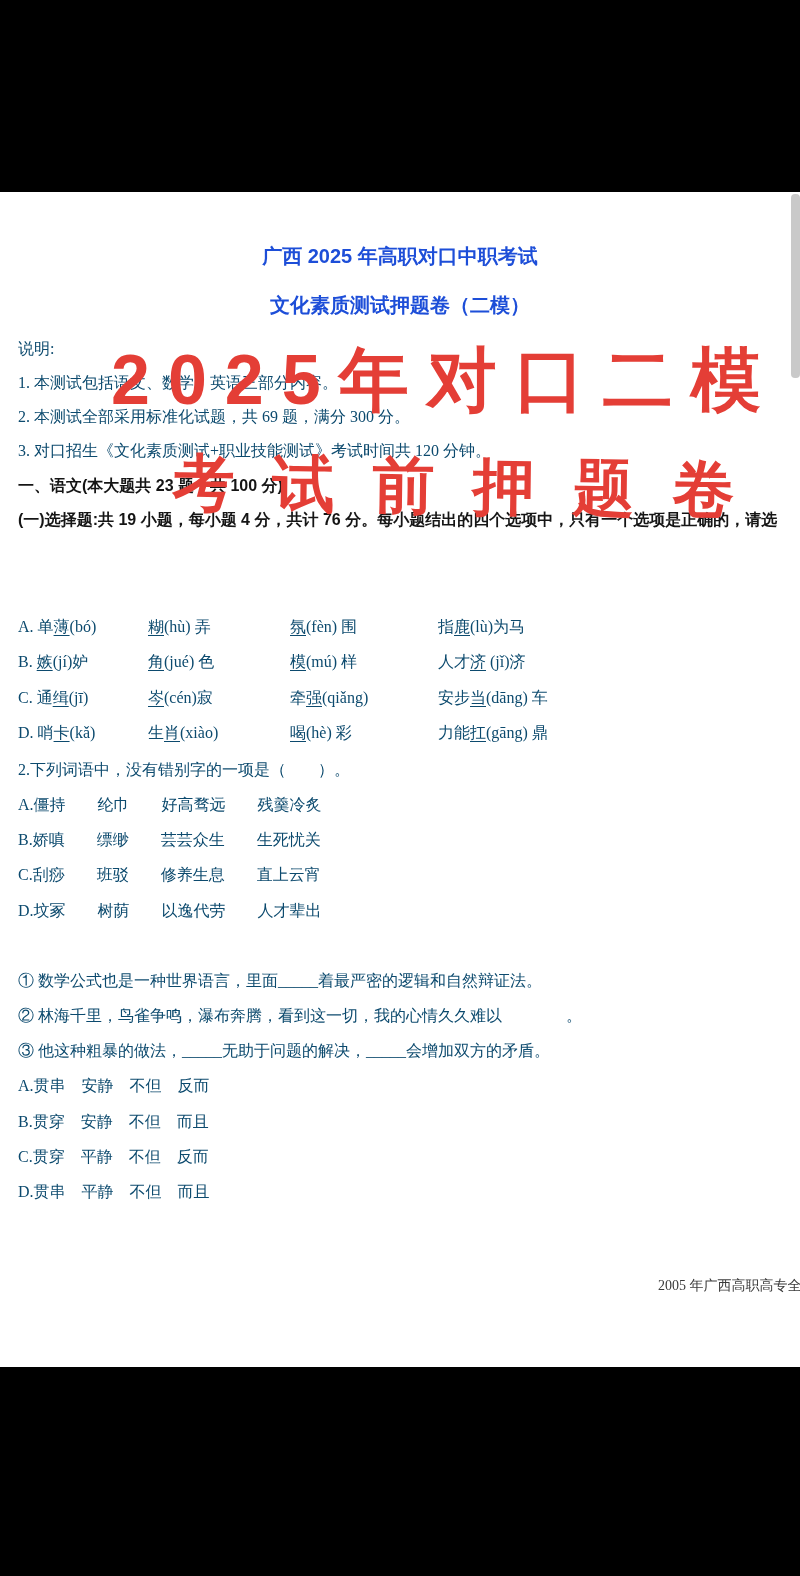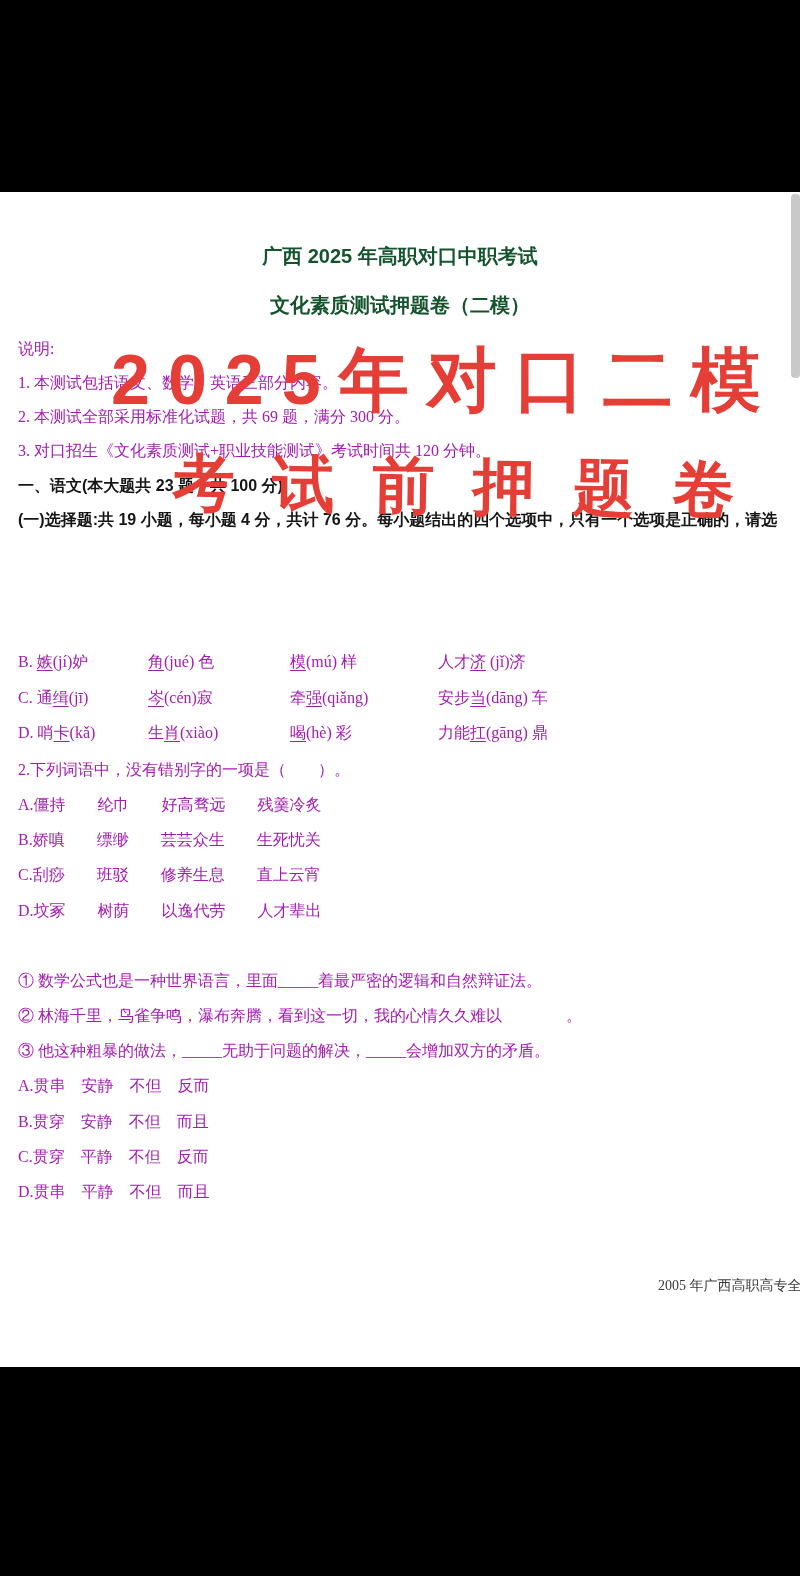--- a/index.html
+++ b/index.html
@@ -17,28 +17,28 @@
     background:#ffffff;
     overflow:hidden;
     color:#1c1c1c;
   }
   .line{
     position:absolute;
     left:18px;
     white-space:nowrap;
     font-size:16px;
     line-height:20px;
-    color:#a21caf;
+    color:#0c4a6e;
   }
   .center{
     left:0;width:800px;text-align:center;
     font-weight:bold;
     font-size:20px;
     font-family:"Liberation Sans", sans-serif;
-    color:#14532d;
+    color:#1d4ed8;
   }
   .bold{
     font-weight:bold;
     font-family:"Liberation Sans", sans-serif;
     color:#151515;
   }
   .qrow{
     display:flex;
     align-items:baseline;
   }
@@ -102,20 +102,26 @@
     <div class="line center" style="top:103px">文化素质测试押题卷（二模）</div>
 
     <div class="line" style="top:147px">说明:</div>
     <div class="line" style="top:181px">1. 本测试包括语文、数学、英语三部分内容。</div>
     <div class="line" style="top:215px">2. 本测试全部采用标准化试题，共 69 题，满分 300 分。</div>
     <div class="line" style="top:249px">3. 对口招生《文化素质测试+职业技能测试》考试时间共 120 分钟。</div>
 
     <div class="line bold" style="top:284px">一、语文(本大题共 23 题，共 100 分)</div>
     <div class="line bold" style="top:318px">(一)选择题:共 19 小题，每小题 4 分，共计 76 分。每小题结出的四个选项中，只有一个选项是正确的，请选</div>
 
+    <div class="line qrow" style="top:425px">
+        <span class="cell">A. 单<span class="u">薄</span>(bó)</span>
+        <span class="cell"><span class="u">糊</span>(hù) 弄</span>
+        <span class="cell"><span class="u">氛</span>(fèn) 围</span>
+        <span class="cell">指<span class="u">鹿</span>(lù)为马</span>
+      </div>
     <div class="line qrow" style="top:460px">
         <span class="cell">B. <span class="u">嫉</span>(jí)妒</span>
         <span class="cell"><span class="u">角</span>(jué) 色</span>
         <span class="cell"><span class="u">模</span>(mú) 样</span>
         <span class="cell">人才<span class="u">济</span> (jǐ)济</span>
       </div>
     <div class="line qrow" style="top:531px">
         <span class="cell">D. 哨<span class="u">卡</span>(kǎ)</span>
         <span class="cell">生<span class="u">肖</span>(xiào)</span>
         <span class="cell"><span class="u">喝</span>(hè) 彩</span>

